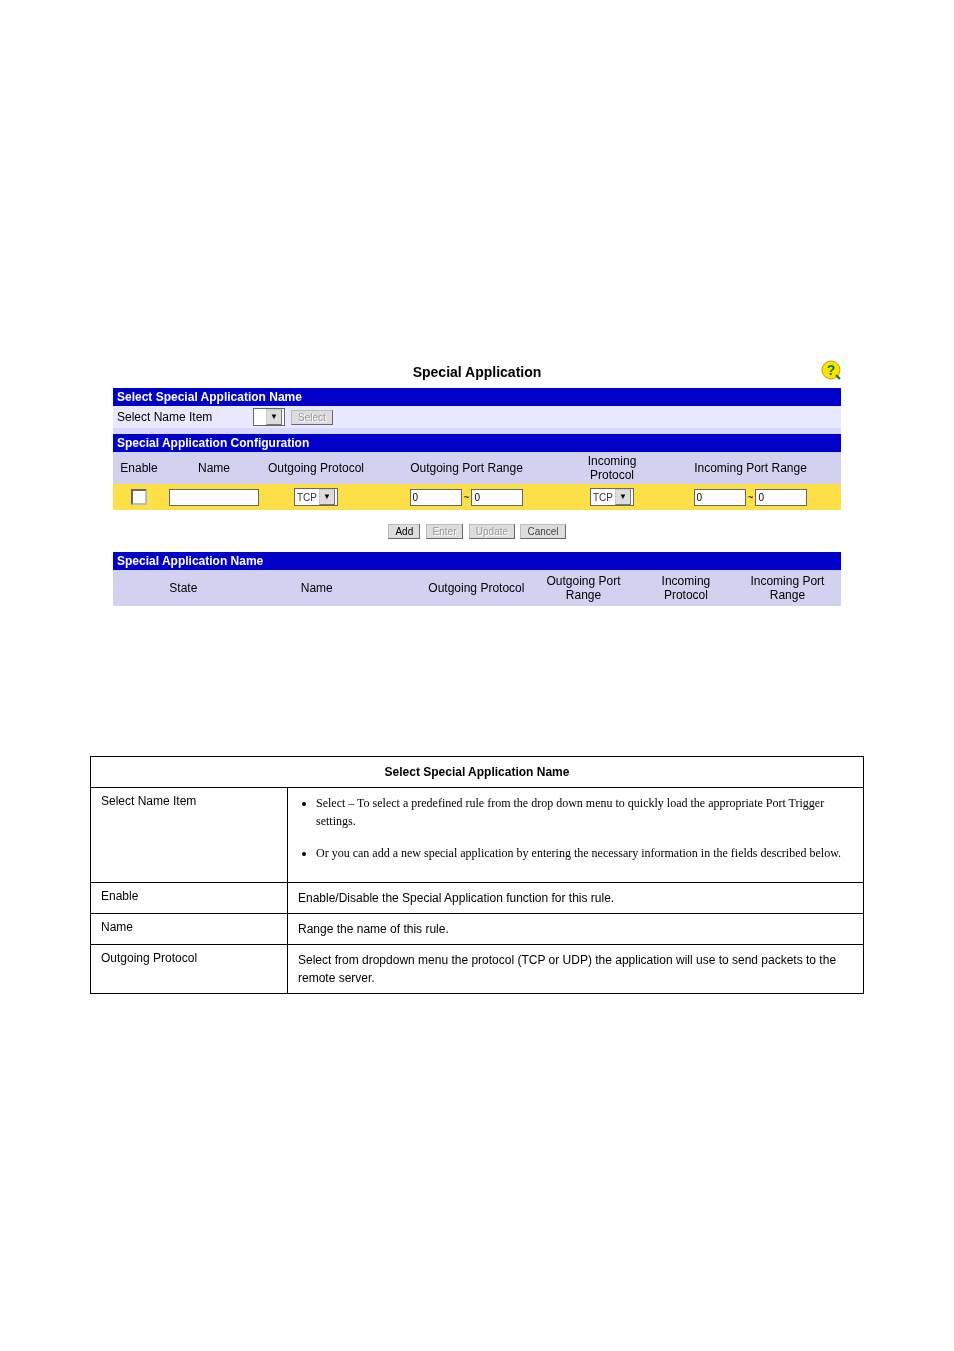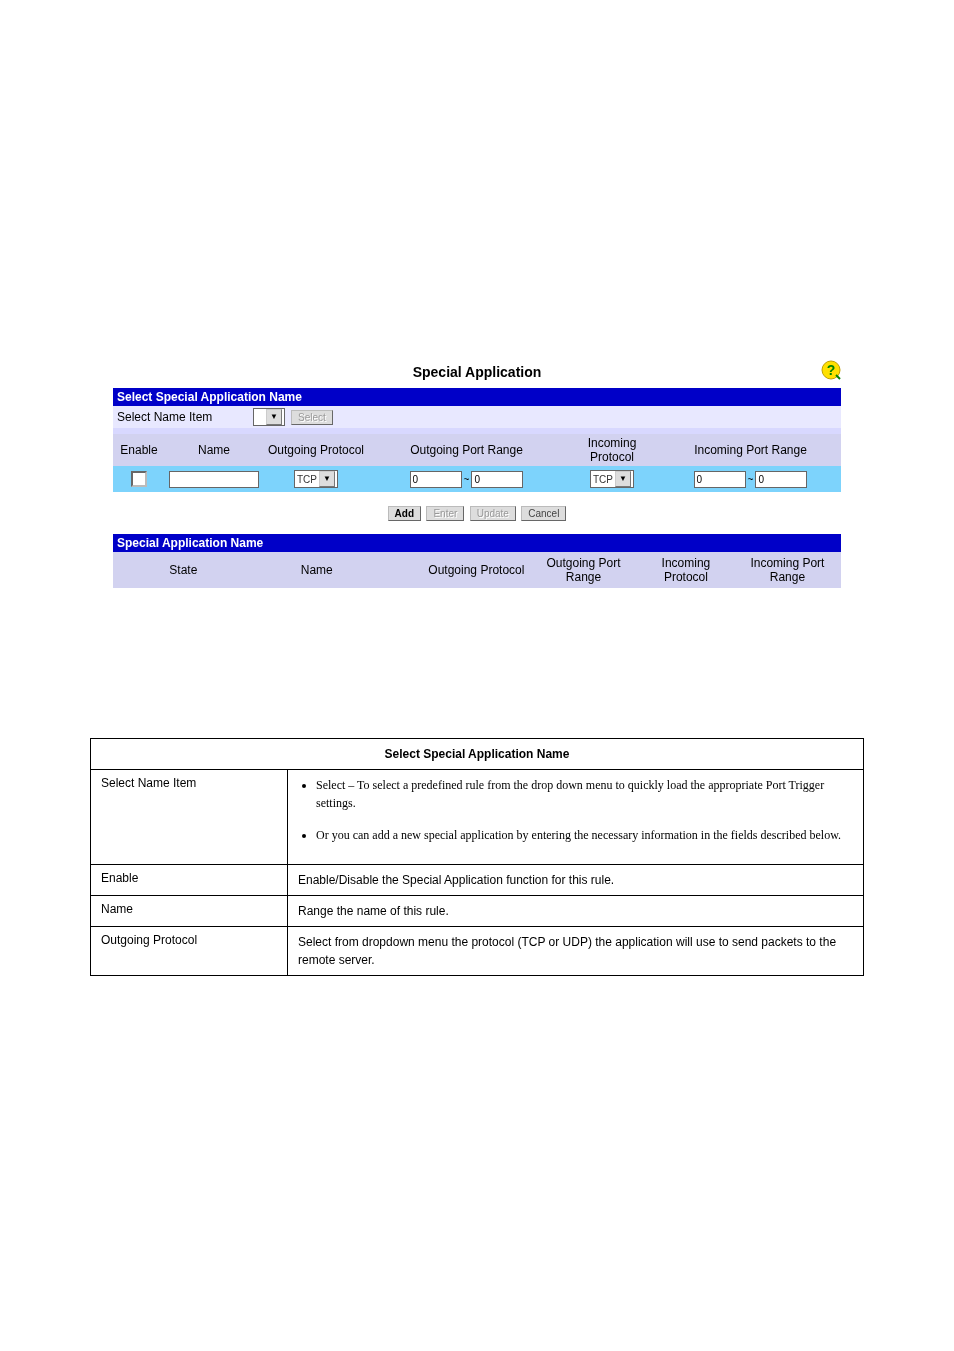--- a/index.html
+++ b/index.html
@@ -100,31 +100,30 @@
     padding: 1px 6px;
     cursor: pointer;
     color: #444;
   }
   .mini-btn.disabled {
     color: #999;
     text-shadow: 1px 1px 0 #fff;
   }
   .mini-btn.add {
     color: #000;
-    font-weight: bold;
   }
   .cfg-header-row {
     display: flex;
     background: #d2d2f0;
     text-align: center;
     font-size: 12px;
   }
   .cfg-input-row {
     display: flex;
-    background: #7dd3fc;
+    background: #fde047;
     text-align: center;
     align-items: center;
     padding: 2px 0;
   }
   .col {
     box-sizing: border-box;
     padding: 2px 2px;
     display: flex;
     align-items: center;
     justify-content: center;
@@ -245,20 +244,21 @@
     <div class="row-pale">
       <span style="min-width:130px;">Select Name Item</span>
       <span class="dropdown empty">
         <span class="dd-text"></span>
         <span class="dd-arrow">▼</span>
       </span>
       <span class="mini-btn disabled">Select</span>
     </div>
     <div class="thin-pale"></div>
 
+    <div class="blue-bar">Special Application Configuration</div>
     <div class="cfg-header-row">
       <div class="col enable">Enable</div>
       <div class="col name">Name</div>
       <div class="col out-proto">Outgoing Protocol</div>
       <div class="col out-range">Outgoing Port Range</div>
       <div class="col in-proto">Incoming Protocol</div>
       <div class="col in-range">Incoming Port Range</div>
     </div>
     <div class="cfg-input-row">
       <div class="col enable">

